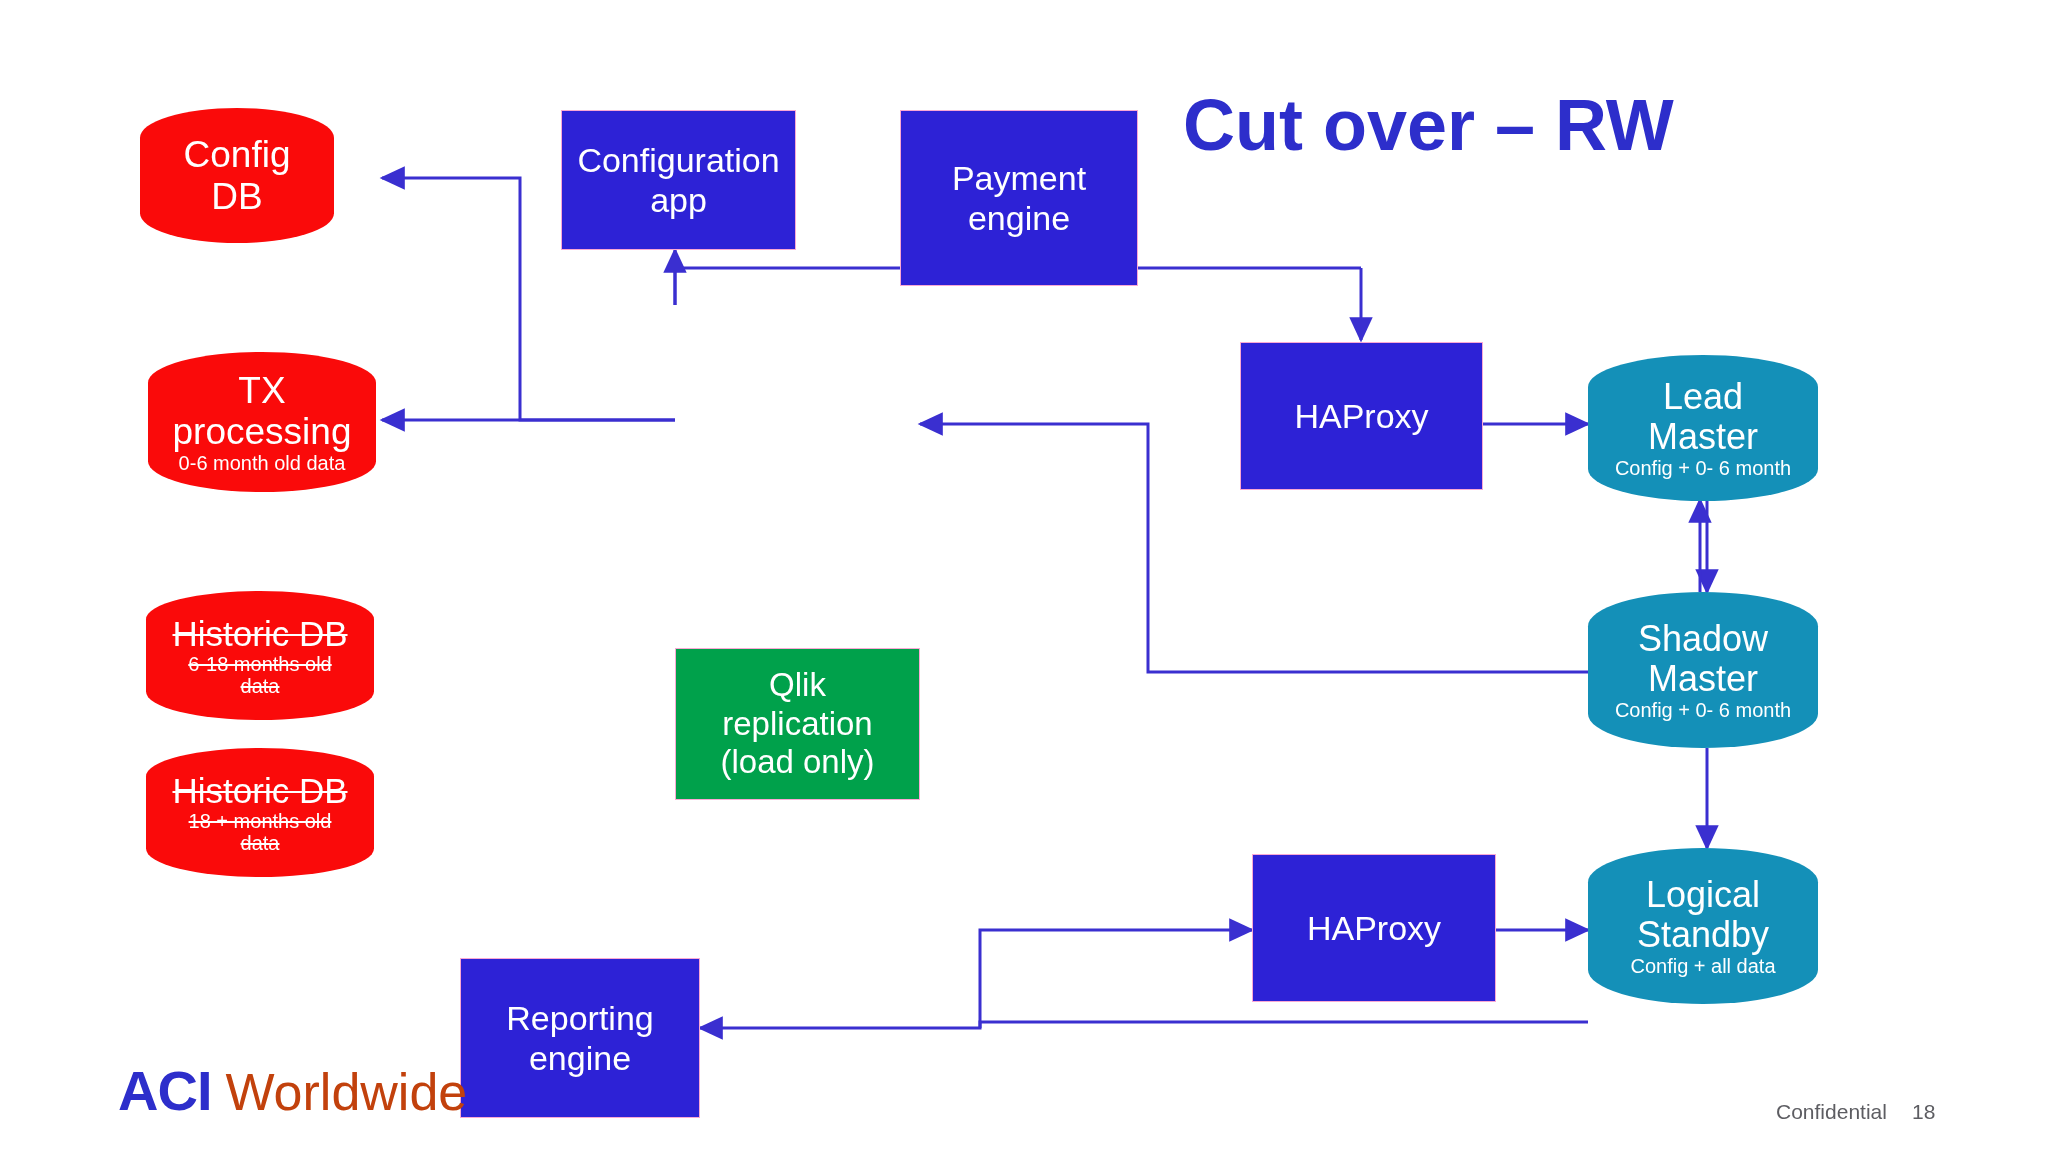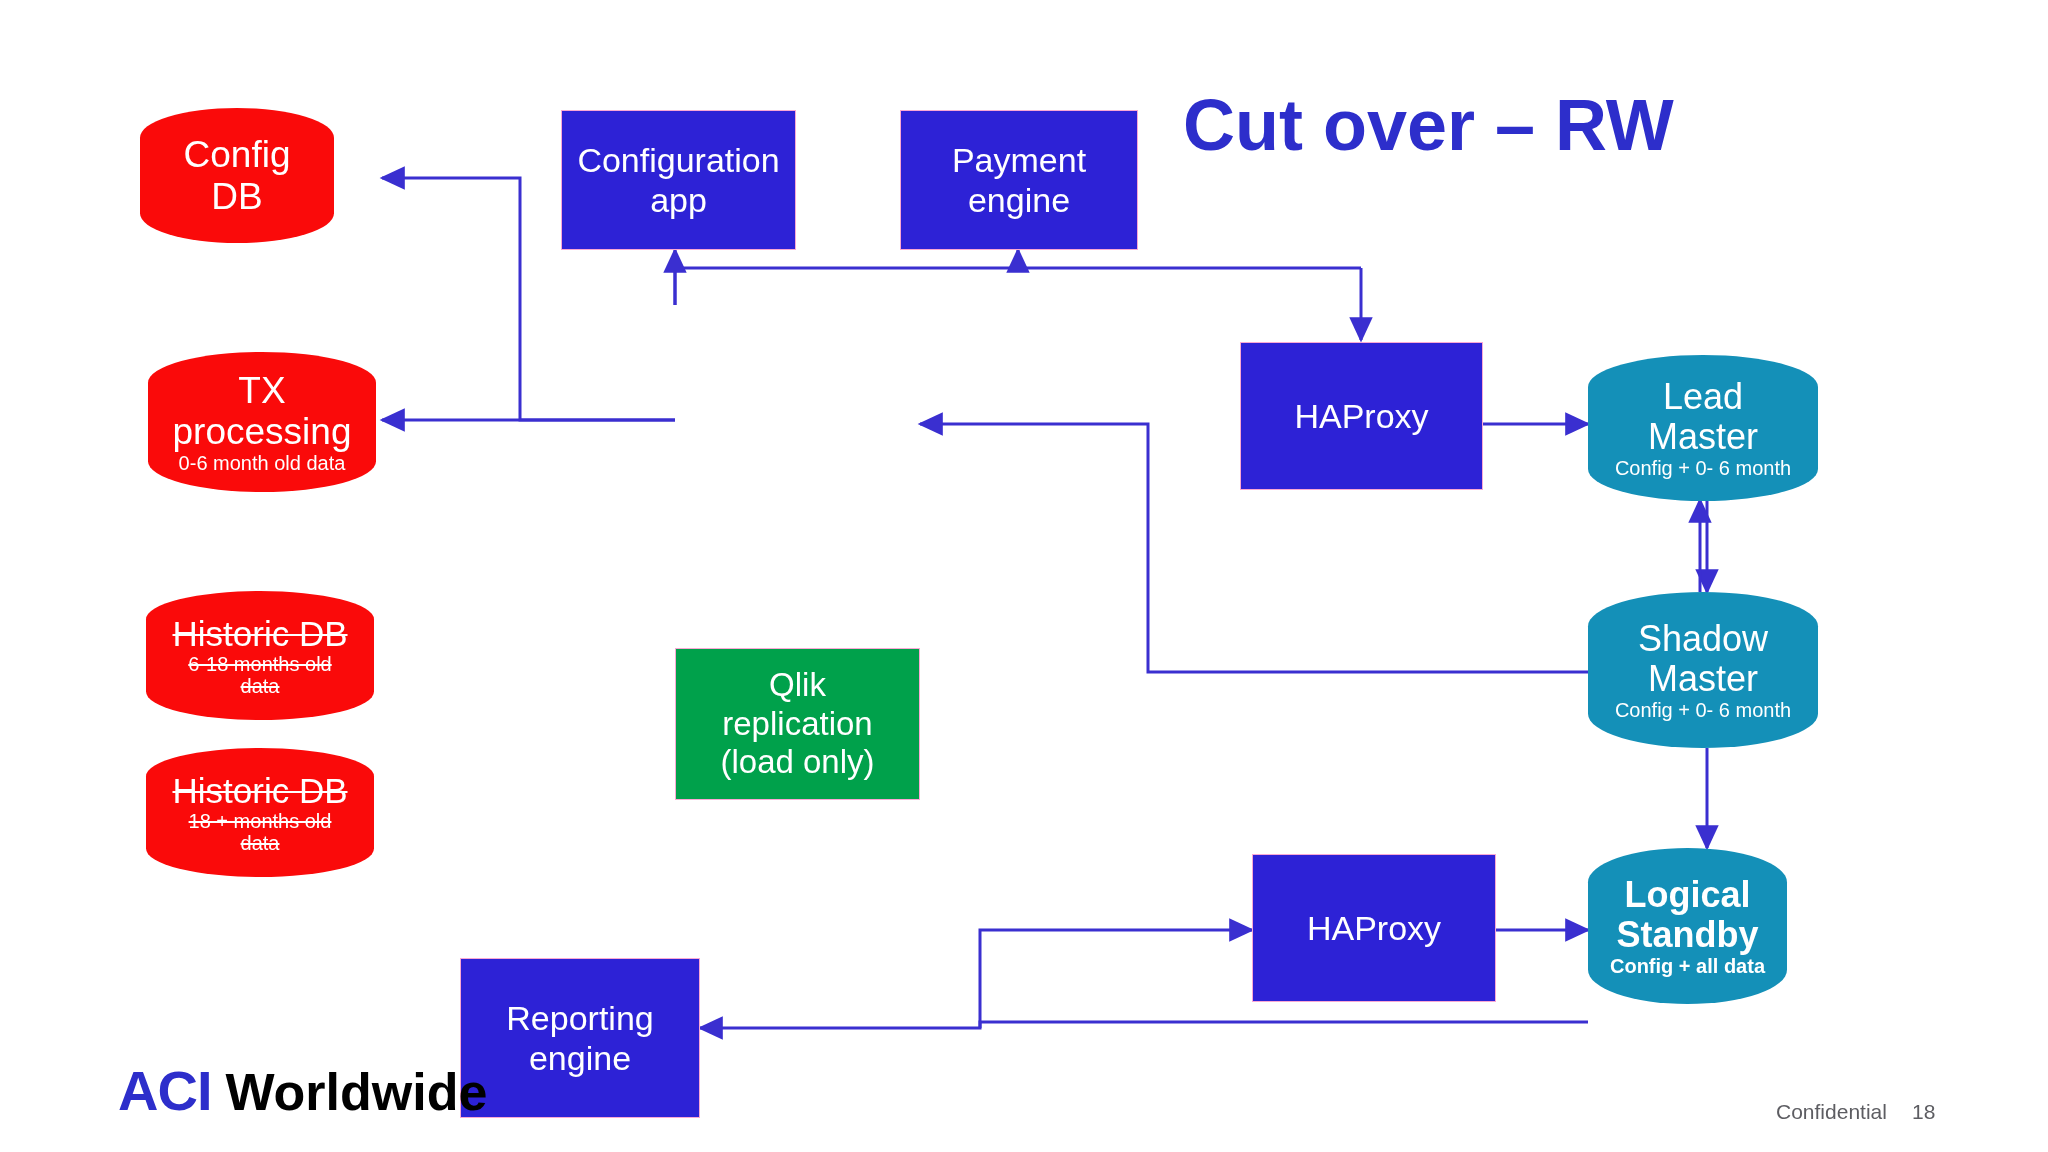--- a/index.html
+++ b/index.html
@@ -26,21 +26,21 @@
   
   #title{position:absolute;font-weight:bold;color:#2d2ecb;white-space:nowrap;}
 
   
   #wires{position:absolute;left:0;top:0;width:2048px;height:1152px;
          pointer-events:none;}
 
   
   #logo{position:absolute;display:flex;align-items:baseline;white-space:nowrap;}
   #logo .aci{font-weight:bold;color:#2d2ecb;letter-spacing:-1px;}
-  #logo .ww{color:#000000;font-weight:700;margin-left:14px;}
+  #logo .ww{color:#c2410c;font-weight:400;margin-left:14px;}
   .foot{position:absolute;color:#5d5d62;font-size:21px;white-space:nowrap;}
 </style>
 </head>
 <body>
 
 <div id="slide">
 
   <div id="title" style="left:1183px;top:84px;font-size:72px;">Cut over – RW</div>
 
   <svg id="wires" viewBox="0 0 2048 1152">
@@ -100,21 +100,21 @@
   <div class="node cyl" style="left:146px;top:748px;width:228px;height:129px;background:#fa0a0a;font-size:35px;">
     <div class="t strike">Historic DB</div>
     <div class="sub strike" style="width:180px;">18 + months old data</div>
   </div>
 
   <div class="node rect" style="left:561px;top:110px;width:235px;height:140px;background:#2d22d6;font-size:34px;">
     <div class="t">Configuration</div>
     <div class="t">app</div>
   </div>
 
-  <div class="node rect" style="left:900px;top:110px;width:238px;height:140px;background:#2d22d6;font-size:34px;">
+  <div class="node rect" style="left:900px;top:110px;width:238px;height:176px;background:#2d22d6;font-size:34px;">
     <div class="t">Payment</div>
     <div class="t">engine</div>
   </div>
 
 
   <div class="node rect" style="left:675px;top:648px;width:245px;height:152px;background:#00a14b;font-size:33px;">
     <div class="t">Qlik</div>
     <div class="t">replication</div>
     <div class="t">(load only)</div>
   </div>
@@ -137,21 +137,21 @@
     <div class="t">Master</div>
     <div class="sub">Config + 0- 6 month</div>
   </div>
 
   <div class="node cyl" style="left:1588px;top:592px;width:230px;height:156px;background:#1490b8;font-size:36px;">
     <div class="t">Shadow</div>
     <div class="t">Master</div>
     <div class="sub">Config + 0- 6 month</div>
   </div>
 
-  <div class="node cyl" style="left:1588px;top:848px;width:199px;height:156px;background:#1490b8;font-size:36px;font-weight:bold;">
+  <div class="node cyl" style="left:1588px;top:848px;width:230px;height:156px;background:#1490b8;font-size:36px;">
     <div class="t">Logical</div>
     <div class="t">Standby</div>
     <div class="sub">Config + all data</div>
   </div>
 
   <div id="logo" style="left:118px;top:1058px;">
     <span class="aci" style="font-size:56px;">ACI</span>
     <span class="ww" style="font-size:52px;">Worldwide</span>
   </div>
 

